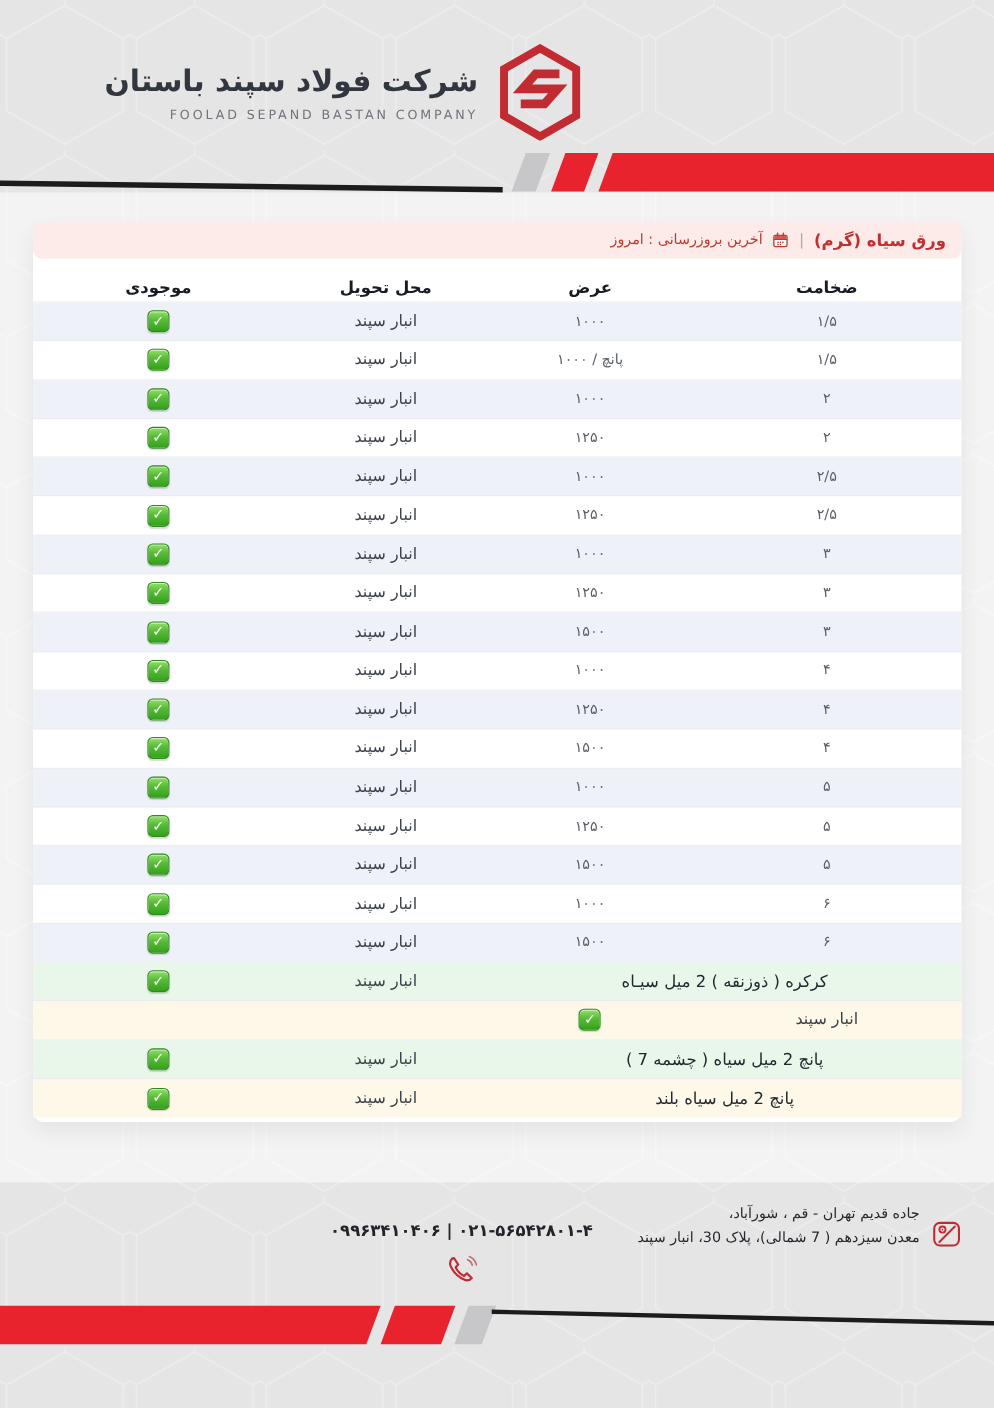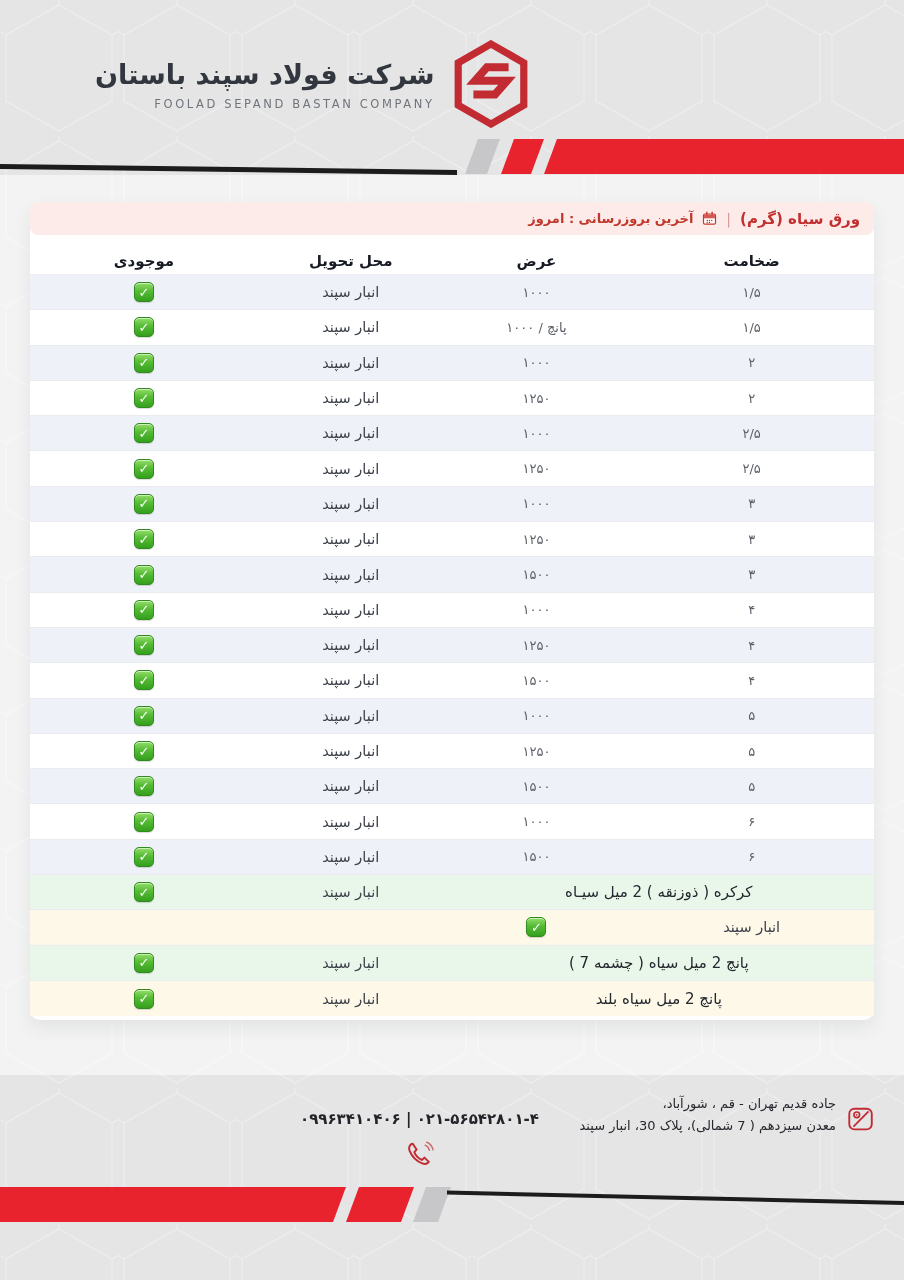--- a/index.html
+++ b/index.html
@@ -21,21 +21,21 @@
   .banner-bottom { top:1183px; height:50px; }
 
   
   .card { position:absolute; left:30px; top:202px; width:844px; z-index:2; background:#fff;
           border-radius:10px; box-shadow:0 8px 18px rgba(40,45,70,.08); padding-bottom:4px; direction:rtl; }
   .card-title-bar { height:33px; border-radius:8px; background:#fcebe9; display:flex; align-items:center;
                     gap:9px; padding:0 14px; }
   .card-title { font-size:15px; font-weight:bold; color:#c22f2f; }
   .card-title-sep { color:#d59a96; font-size:14px; }
   .cal-svg { width:15px; height:15px; }
-  .card-update { font-size:13px; color:#c0392b;font-weight:bold; }
+  .card-update { font-size:13px; color:#c0392b; }
 
   .thead { display:grid; grid-template-columns:29% 22% 22% 27%; height:40px; align-items:center;
            border-bottom:1px solid #eceef3; }
   .thead > div { text-align:center; font-size:15px; font-weight:bold; color:#171b23;margin-top:12px; }
 
   .trow { display:grid; grid-template-columns:29% 22% 22% 27%; height:35.3px; align-items:center;
           border-bottom:1px solid #e9ebf0; }
   .trow:last-child { border-bottom:none; }
   .trow > div { text-align:center; font-size:14px; color:#4a4f58; }
   .trow .num { font-size:13px; color:#5a5f67; }
@@ -51,21 +51,21 @@
            color:#fff; font-size:13px; font-weight:bold; line-height:1; }
 
   
   .contact { position:absolute; z-index:2; display:flex; align-items:center; }
   .website { left:30px; top:1112px; gap:10px; }
   .website-text { font-size:16px; font-weight:bold; color:#15161a; letter-spacing:2.2px; }
   .icon-28 { width:28px; height:28px; }
   .icon-30 { width:30px; height:30px; }
   .phone { left:300px; top:1110px; gap:12px;flex-direction:column; }
   .phone-text { direction:ltr; font-size:15px; font-weight:600; color:#23242a; letter-spacing:.5px; }
-  .address { right:28px; top:1093px; gap:10px; align-items:center; }
+  .address { right:28px; top:1093px; gap:10px; align-items:flex-end; }
   .address-text { direction:rtl; text-align:right; font-size:13px; font-weight:500; color:#26282e; line-height:22px; }
   .address .icon-30 { margin-top:8px; }
 </style>
 </head>
 <body>
 
 <div class="page">
 
   <svg class="hexbg" width="904" height="1280">
     <defs>

